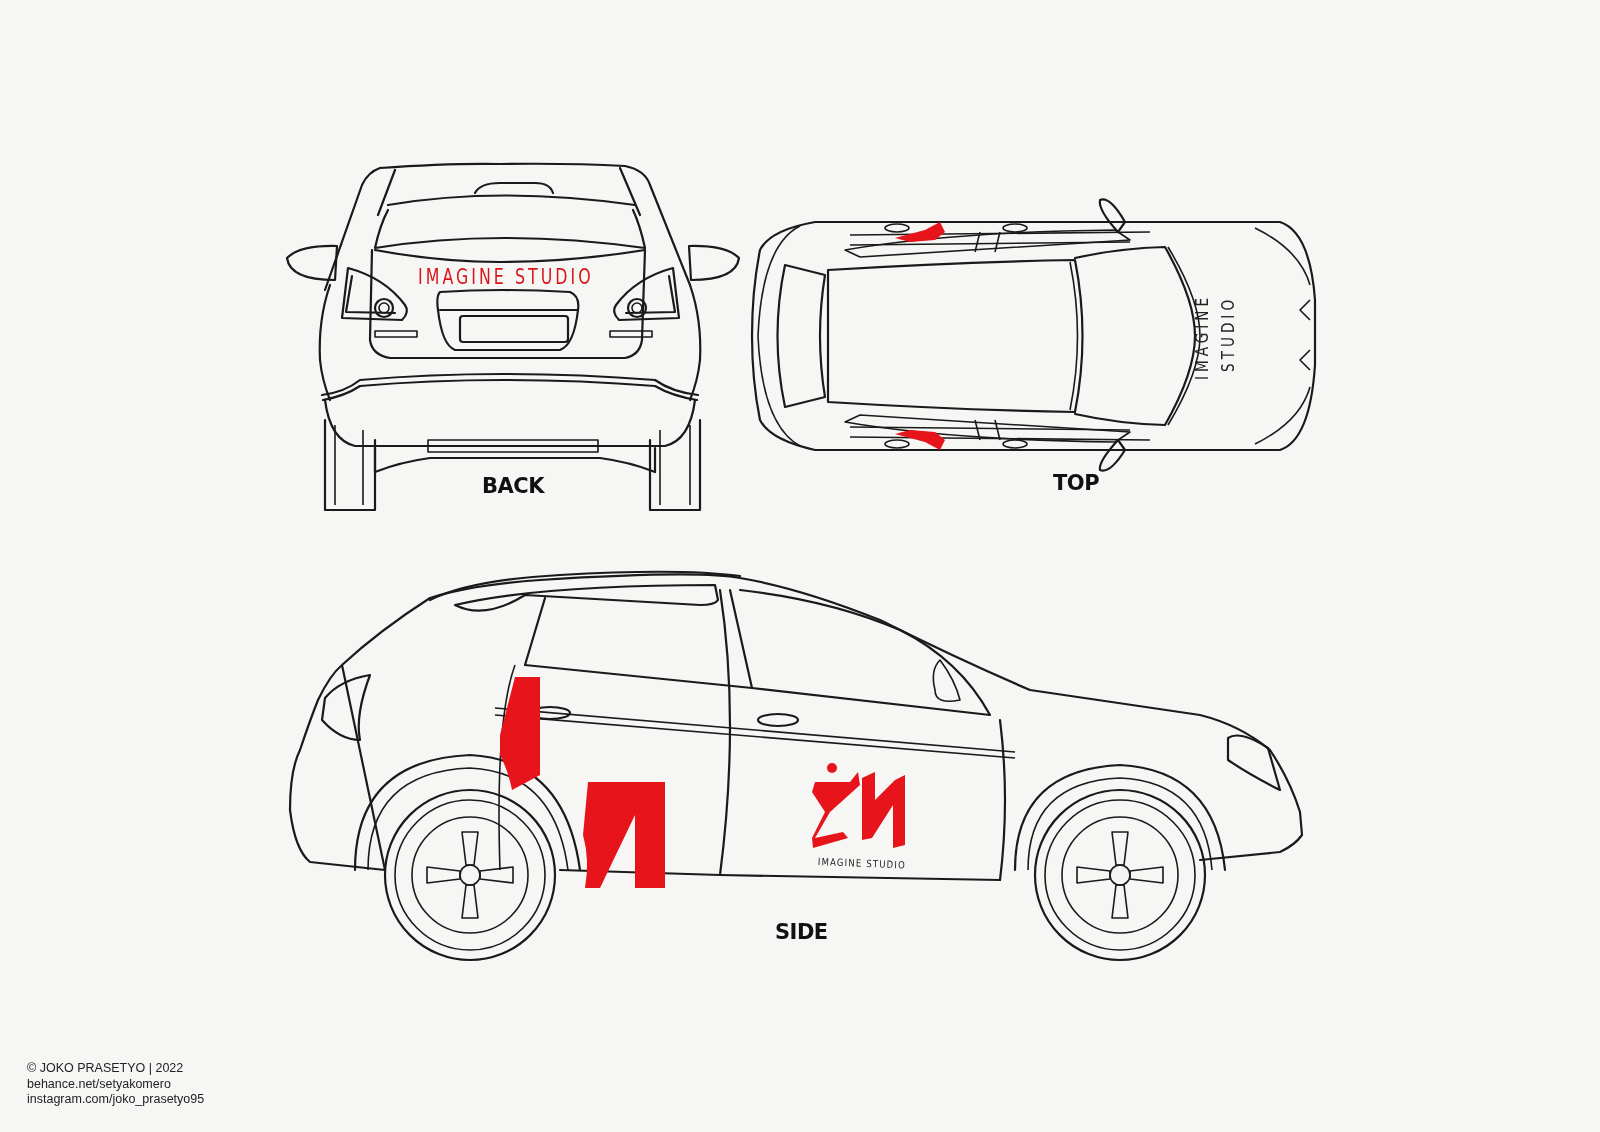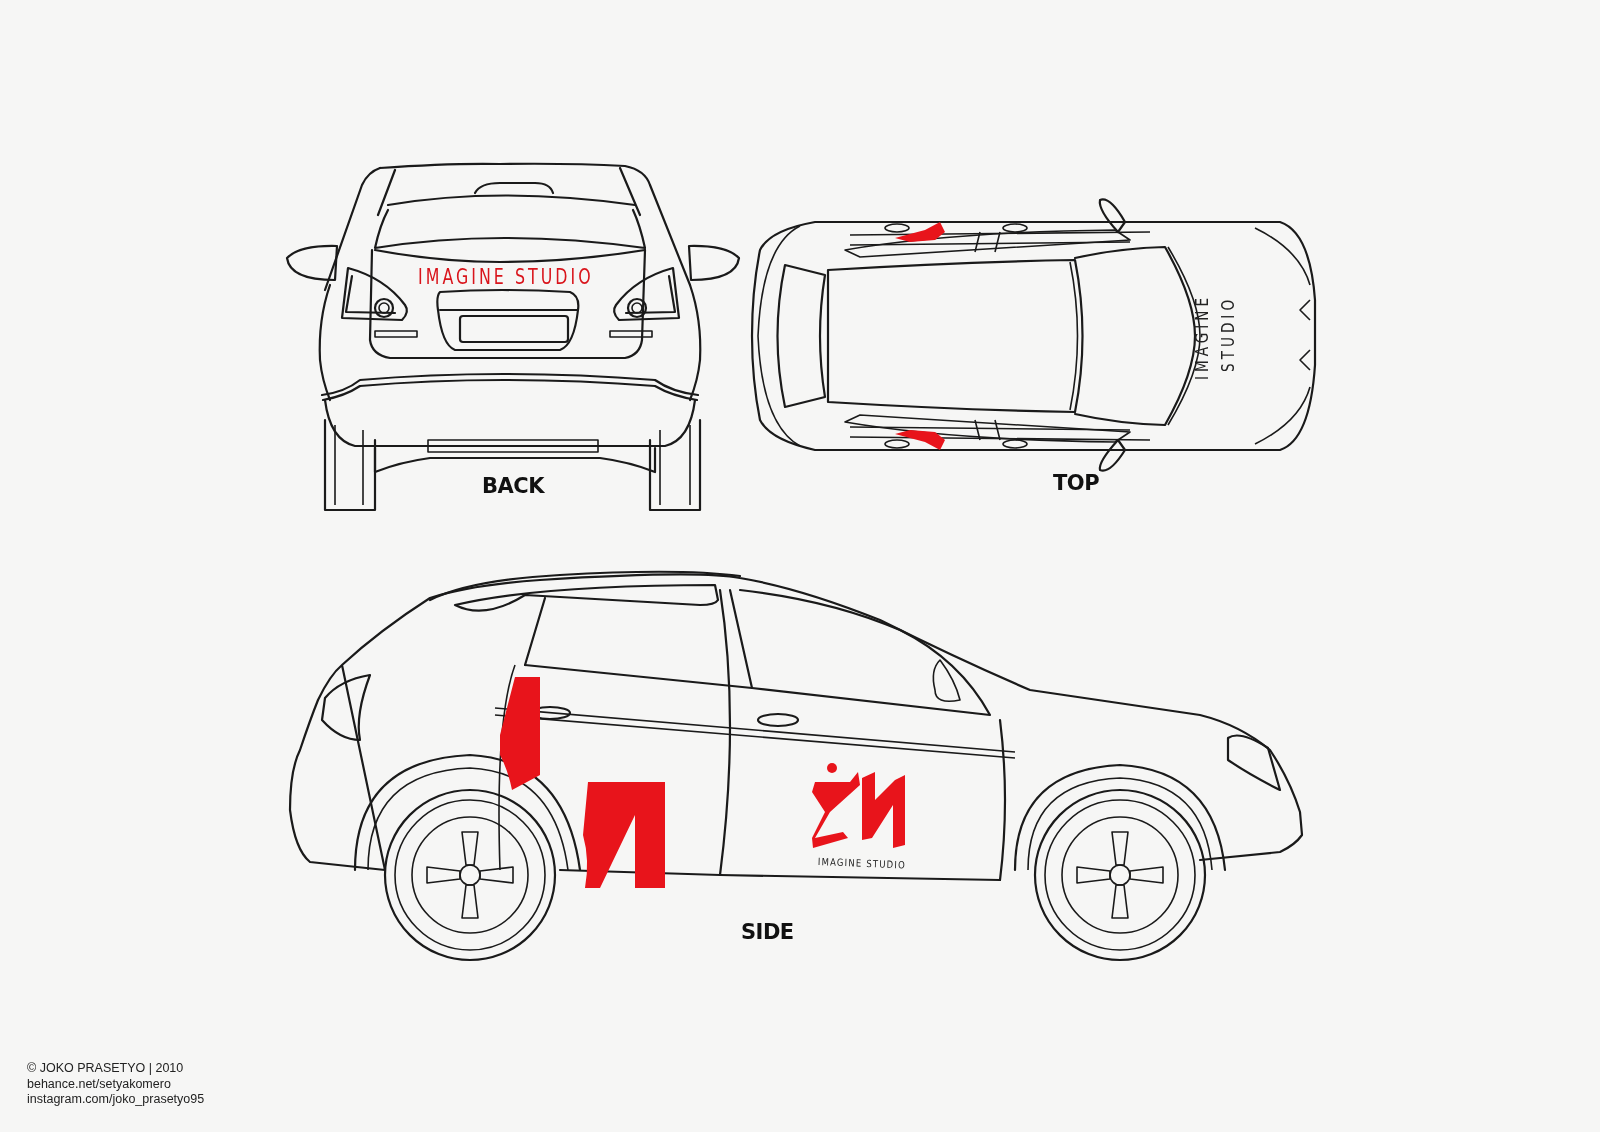--- a/index.html
+++ b/index.html
@@ -158,19 +158,19 @@
 
 <div class="brand-text" style="left:418px; top:264px; font-size:22px; letter-spacing:4.2px; color:#d9141b; transform:scaleX(0.72); transform-origin:left top;">IMAGINE STUDIO</div>
 
 <div class="brand-text" style="left:1192px; top:380px; font-size:17px; letter-spacing:5px; color:#222; transform:rotate(-90deg) scaleX(0.8); transform-origin:left top;">IMAGINE</div>
 <div class="brand-text" style="left:1218px; top:372px; font-size:17px; letter-spacing:5px; color:#222; transform:rotate(-90deg) scaleX(0.8); transform-origin:left top;">STUDIO</div>
 
 <div class="brand-text" style="left:818px; top:856px; font-size:10px; letter-spacing:1.4px; color:#222; transform:scaleX(0.85) rotate(2deg); transform-origin:left top;">IMAGINE STUDIO</div>
 
 <div class="view-label" style="left:482px; top:474px;">BACK</div>
 <div class="view-label" style="left:1053px; top:471px;">TOP</div>
-<div class="view-label" style="left:741px; top:920px;">SIDE</div>
+<div class="view-label" style="left:775px; top:920px;">SIDE</div>
 
 <div class="credits">
-  <div>© JOKO PRASETYO | 2010</div>
+  <div>© JOKO PRASETYO | 2022</div>
   <div>behance.net/setyakomero</div>
   <div>instagram.com/joko_prasetyo95</div>
 </div>
 
 </body></html>

